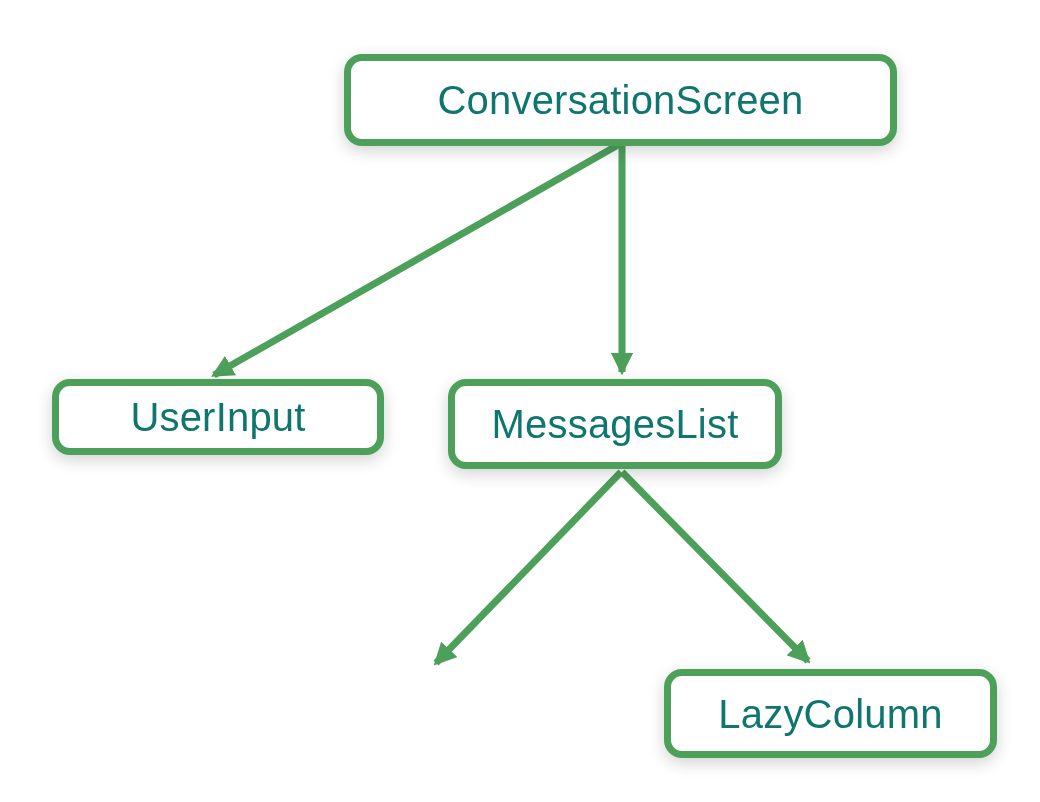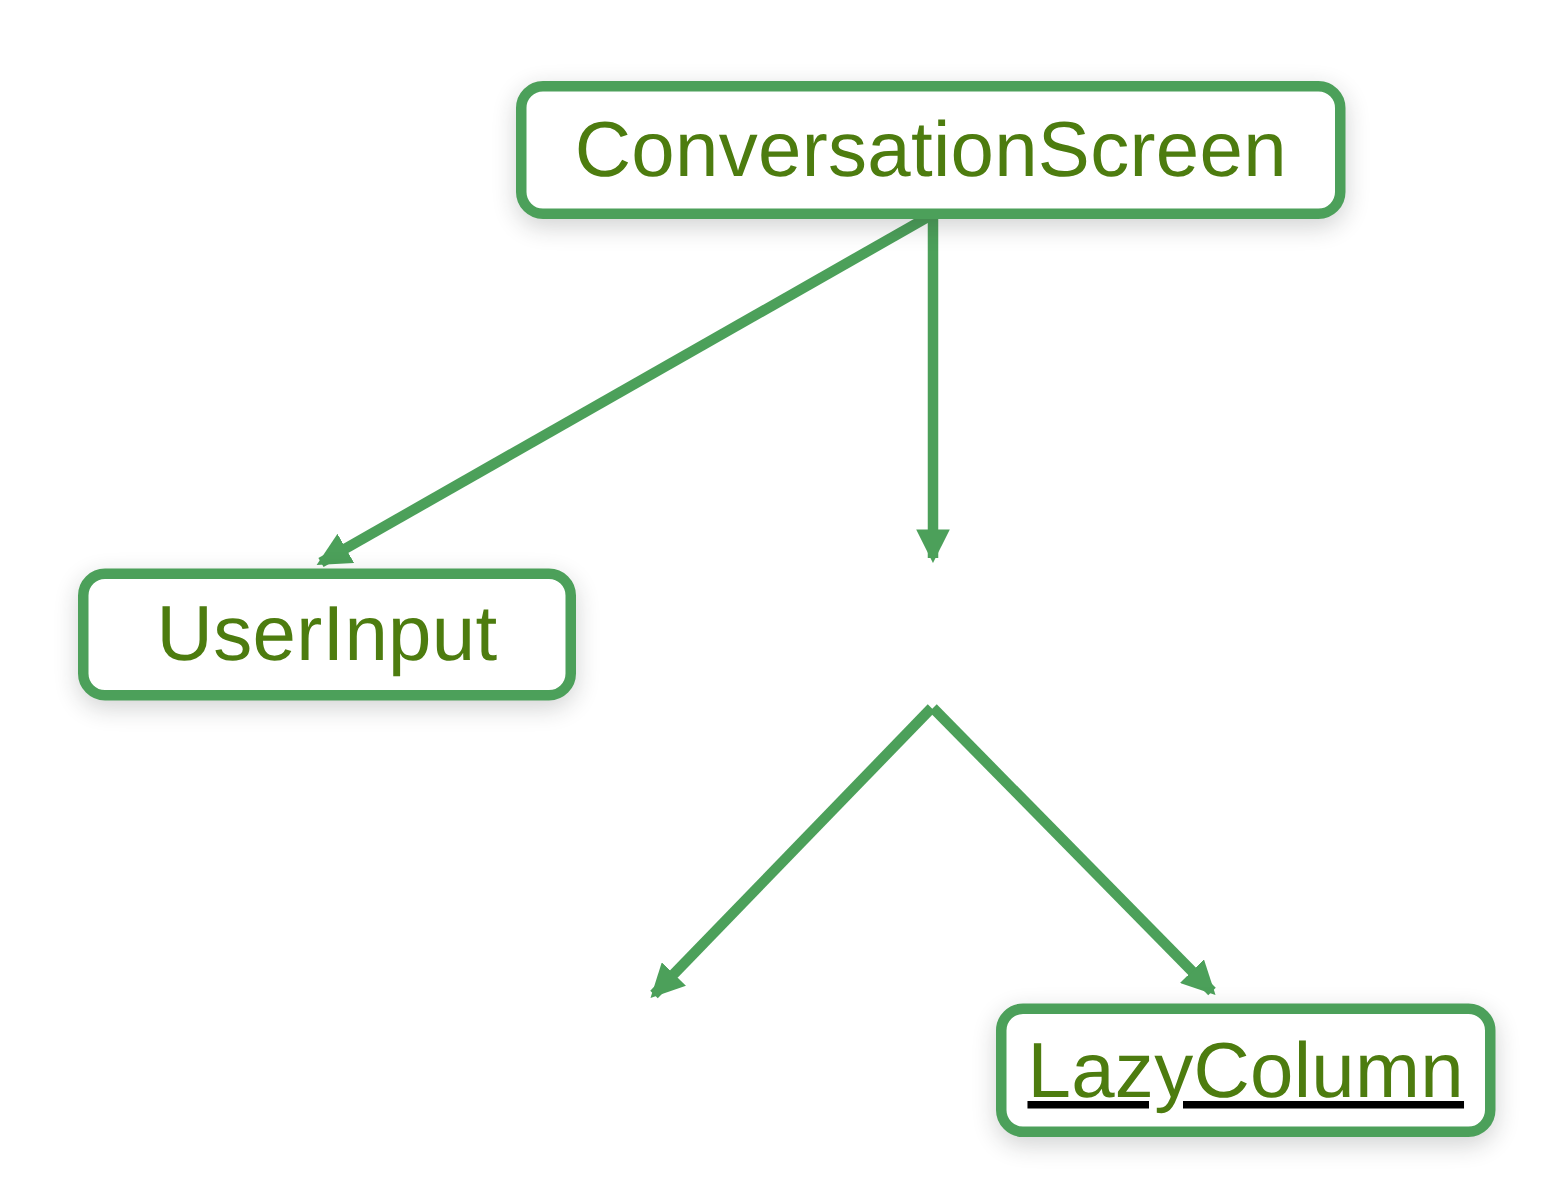--- a/index.html
+++ b/index.html
@@ -29,31 +29,31 @@
     box-sizing: border-box;
     background: #ffffff;
     border: 7px solid #4CA05A;
     border-radius: 18px;
     box-shadow: 0 5px 16px rgba(32, 33, 36, 0.20);
     display: flex;
     align-items: center;
     justify-content: center;
   }
   .node-label {
-    color: #4d7c0f;
-    font-size: 52px;
+    color: #0f766e;
+    font-size: 40px;
     line-height: 1;
     letter-spacing: 0.2px;
     white-space: nowrap;
   }
   #node-conversation-screen { left: 344px; top: 54px;  width: 553px; height: 92px; }
-  #node-user-input          { left: 52px;  top: 379px; width: 332px; height: 88px; }
+  #node-user-input          { left: 52px;  top: 379px; width: 332px; height: 76px; }
   #node-messages-list       { left: 448px; top: 379px; width: 334px; height: 90px; }
   #node-button              { left: 243px; top: 669px; width: 331px; height: 89px; }
-  #node-lazy-column         { left: 664px; top: 669px; width: 333px; height: 89px; text-decoration: underline; }
+  #node-lazy-column         { left: 664px; top: 669px; width: 333px; height: 89px; }
 </style>
 </head>
 <body>
 
 <div class="canvas">
 
   <svg class="edges-svg" viewBox="0 0 1040 802" xmlns="http://www.w3.org/2000/svg">
     <defs>
       <marker id="arrowhead" viewBox="0 0 10 10" refX="8.5" refY="5" markerWidth="3.2" markerHeight="3.2" orient="auto-start-reverse">
         <path d="M 0 0 L 10 5 L 0 10 z" fill="#4CA05A"></path>
@@ -66,19 +66,22 @@
   </svg>
 
   <div class="node" id="node-conversation-screen">
     <span class="node-label">ConversationScreen</span>
   </div>
 
   <div class="node" id="node-user-input">
     <span class="node-label">UserInput</span>
   </div>
 
+  <div class="node" id="node-messages-list">
+    <span class="node-label">MessagesList</span>
+  </div>
 
 
   <div class="node" id="node-lazy-column">
     <span class="node-label">LazyColumn</span>
   </div>
 
 </div>
 
 </body></html>

